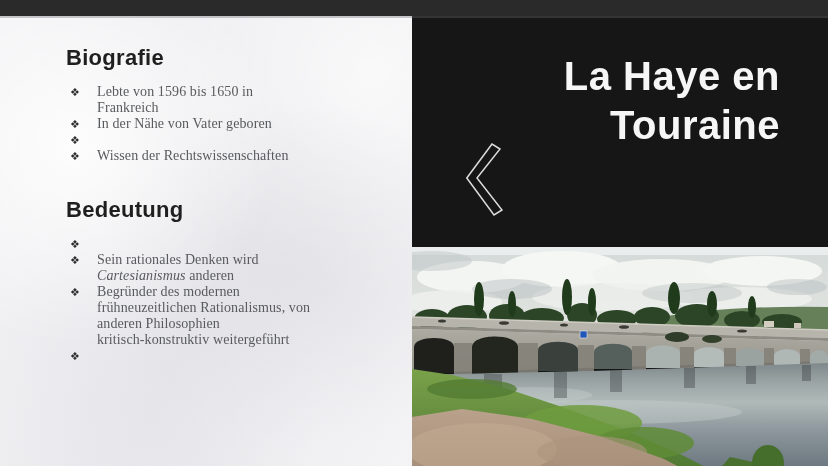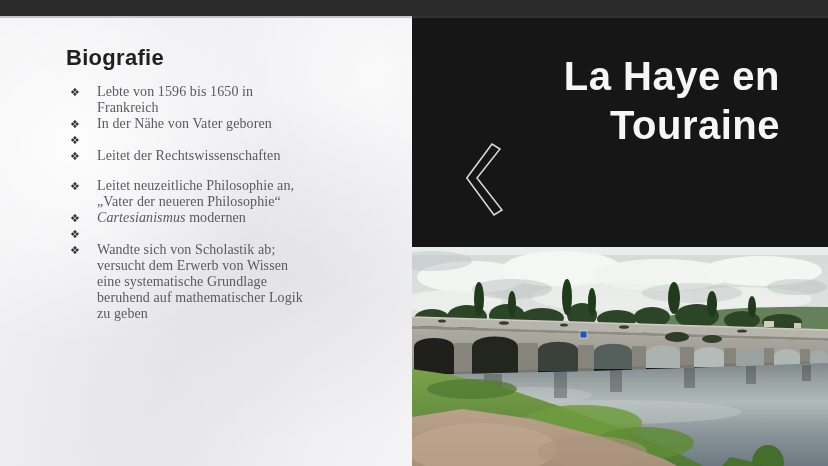--- a/index.html
+++ b/index.html
@@ -70,44 +70,43 @@
         </div>
         <div class="li">
           <span class="bullet">❖</span>
           <span class="txt">In der Nähe von Vater geboren</span>
         </div>
         <div class="li">
           <span class="bullet">❖</span>
         </div>
         <div class="li">
           <span class="bullet">❖</span>
-          <span class="txt">Leitet der Rechtswissenschaften</span>
+          <span class="txt">Wissen der Rechtswissenschaften</span>
         </div>
       </div>
 
+      <h2 class="heading second">Bedeutung</h2>
       <div class="list">
         <div class="li">
           <span class="bullet">❖</span>
-          <span class="txt">Leitet neuzeitliche Philosophie an,
-„Vater der neueren Philosophie“</span>
-        </div>
-        <div class="li">
-          <span class="bullet">❖</span>
-          <span class="txt"><span class="it">Cartesianismus</span><span> modernen</span></span>
-        </div>
-        <div class="li">
-          <span class="bullet">❖</span>
-        </div>
-        <div class="li">
-          <span class="bullet">❖</span>
-          <span class="txt">Wandte sich von Scholastik ab;
-versucht dem Erwerb von Wissen
-eine systematische Grundlage
-beruhend auf mathematischer Logik
-zu geben</span>
+        </div>
+        <div class="li">
+          <span class="bullet">❖</span>
+          <span class="txt"><span>Sein rationales Denken wird
+</span><span class="it">Cartesianismus</span><span> anderen</span></span>
+        </div>
+        <div class="li">
+          <span class="bullet">❖</span>
+          <span class="txt">Begründer des modernen
+frühneuzeitlichen Rationalismus, von
+anderen Philosophien
+kritisch-konstruktiv weitergeführt</span>
+        </div>
+        <div class="li">
+          <span class="bullet">❖</span>
         </div>
       </div>
 
     </div>
   </div>
 
   <div class="right-panel">
 
     <div class="title-block">
       <div class="slide-title">La Haye en

